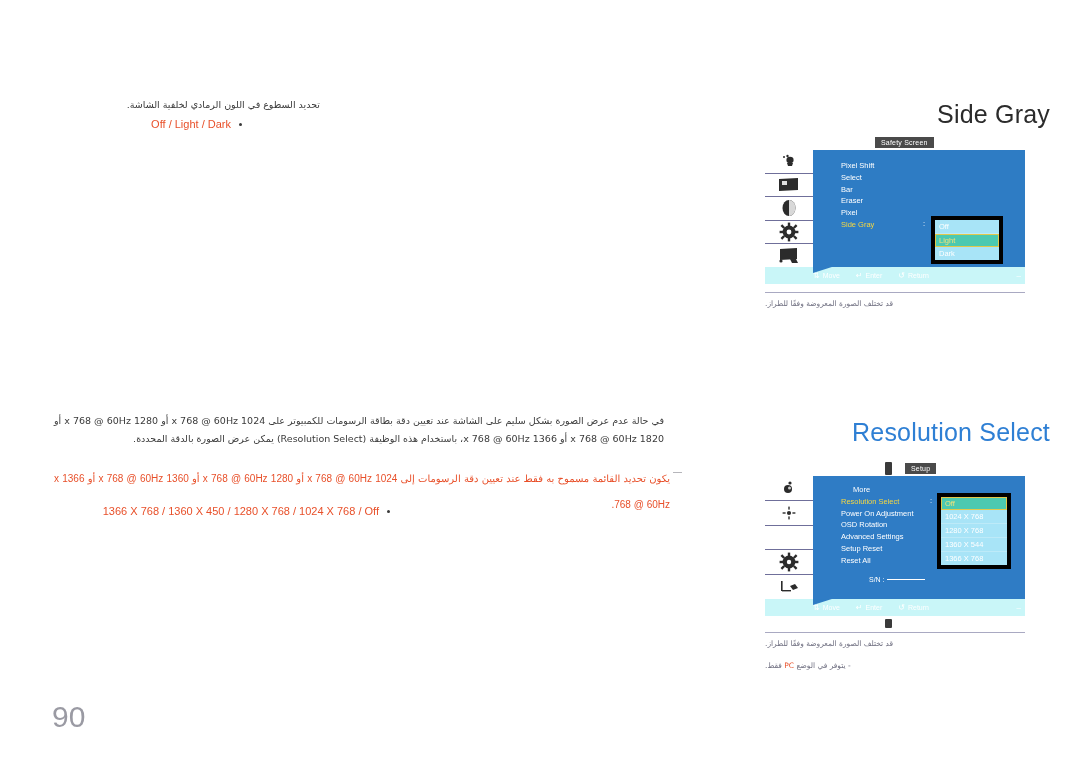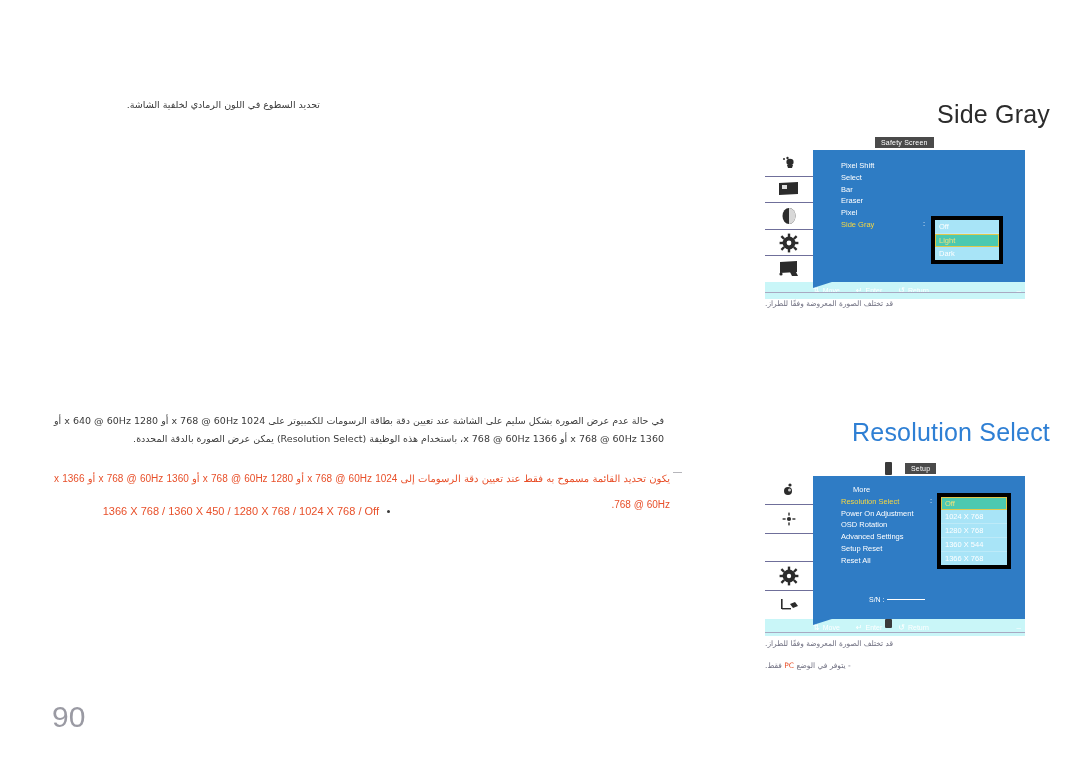--- a/index.html
+++ b/index.html
@@ -77,21 +77,21 @@
     position: absolute;
     width: 7px;
     height: 13px;
     background: #3a3a3a;
     border-radius: 1px;
   }
 
   .osd-body {
     position: relative;
     display: flex;
-    height: 132px;
+    height: 117px;
   }
 
   .osd-icons {
     width: 48px;
     background: #ffffff;
     display: flex;
     flex-direction: column;
   }
   .osd-icon-cell {
     flex: 1;
@@ -309,24 +309,28 @@
 </style>
 </head>
 <body>
 
 <div class="page">
 
   <div class="left-col">
 
     <div class="body-block" style="right:380px; top:96px; width:300px;">
       <div class="ar body-ar" style="text-align:right;">تحديد السطوع في اللون الرمادي لخلفية الشاشة.</div>
+      <div class="bullet-row" style="margin-top:4px; justify-content:flex-start; padding-right:78px;">
+        <span class="bullet-dot"></span>
+        <span class="bullet-val">Off / Light / Dark</span>
+      </div>
     </div>
 
     <div class="body-block" style="right:36px; top:412px; width:610px;">
-      <div class="ar body-ar">في حالة عدم عرض الصورة بشكل سليم على الشاشة عند تعيين دقة بطاقة الرسومات للكمبيوتر على 1024 x 768 @ 60Hz أو 1280 x 640 @ 60Hz أو 1360 x 768 @ 60Hz أو 1366 x 768 @ 60Hz، باستخدام هذه الوظيفة (Resolution Select) يمكن عرض الصورة بالدقة المحددة.</div>
+      <div class="ar body-ar">في حالة عدم عرض الصورة بشكل سليم على الشاشة عند تعيين دقة بطاقة الرسومات للكمبيوتر على 1024 x 768 @ 60Hz أو 1280 x 768 @ 60Hz أو 1820 x 768 @ 60Hz أو 1366 x 768 @ 60Hz، باستخدام هذه الوظيفة (Resolution Select) يمكن عرض الصورة بالدقة المحددة.</div>
     </div>
 
     <div class="body-block" style="right:18px; top:466px; width:628px;">
       <span class="note-marker">―</span>
       <div class="ar note-ar" style="padding-right:12px;">يكون تحديد القائمة مسموح به فقط عند تعيين دقة الرسومات إلى 1024 x 768 @ 60Hz أو 1280 x 768 @ 60Hz أو 1360 x 768 @ 60Hz أو 1366 x 768 @ 60Hz.</div>
     </div>
 
     <div class="body-block" style="right:36px; top:505px; width:610px;">
       <div class="bullet-row" style="justify-content:flex-start; padding-right:274px;">
         <span class="bullet-dot"></span>
@@ -439,21 +443,21 @@
 
     <div class="section-title blue" style="top:418px;">Resolution Select</div>
 
     <div class="osd" style="left:20px; top:462px;">
 
       <div class="osd-tabrow">
         <div class="osd-tab-knob" style="left:120px; top:0px;"></div>
         <div class="osd-tab-label" style="left:140px; top:1px;">Setup</div>
       </div>
 
-      <div class="osd-body" style="height:143px;">
+      <div class="osd-body" style="height:123px;">
 
         <div class="osd-icons">
           <div class="osd-icon-cell">
             <svg width="20" height="16" viewBox="0 0 20 16" aria-hidden="true">
               <circle cx="11" cy="3" r="1.6" fill="#2b2b2b"></circle>
               <ellipse cx="9" cy="9" rx="4" ry="4" fill="#2b2b2b"></ellipse>
               <circle cx="10.5" cy="8" r="1.5" fill="#cfcfcf"></circle>
             </svg>
           </div>
           <div class="osd-icon-cell">

